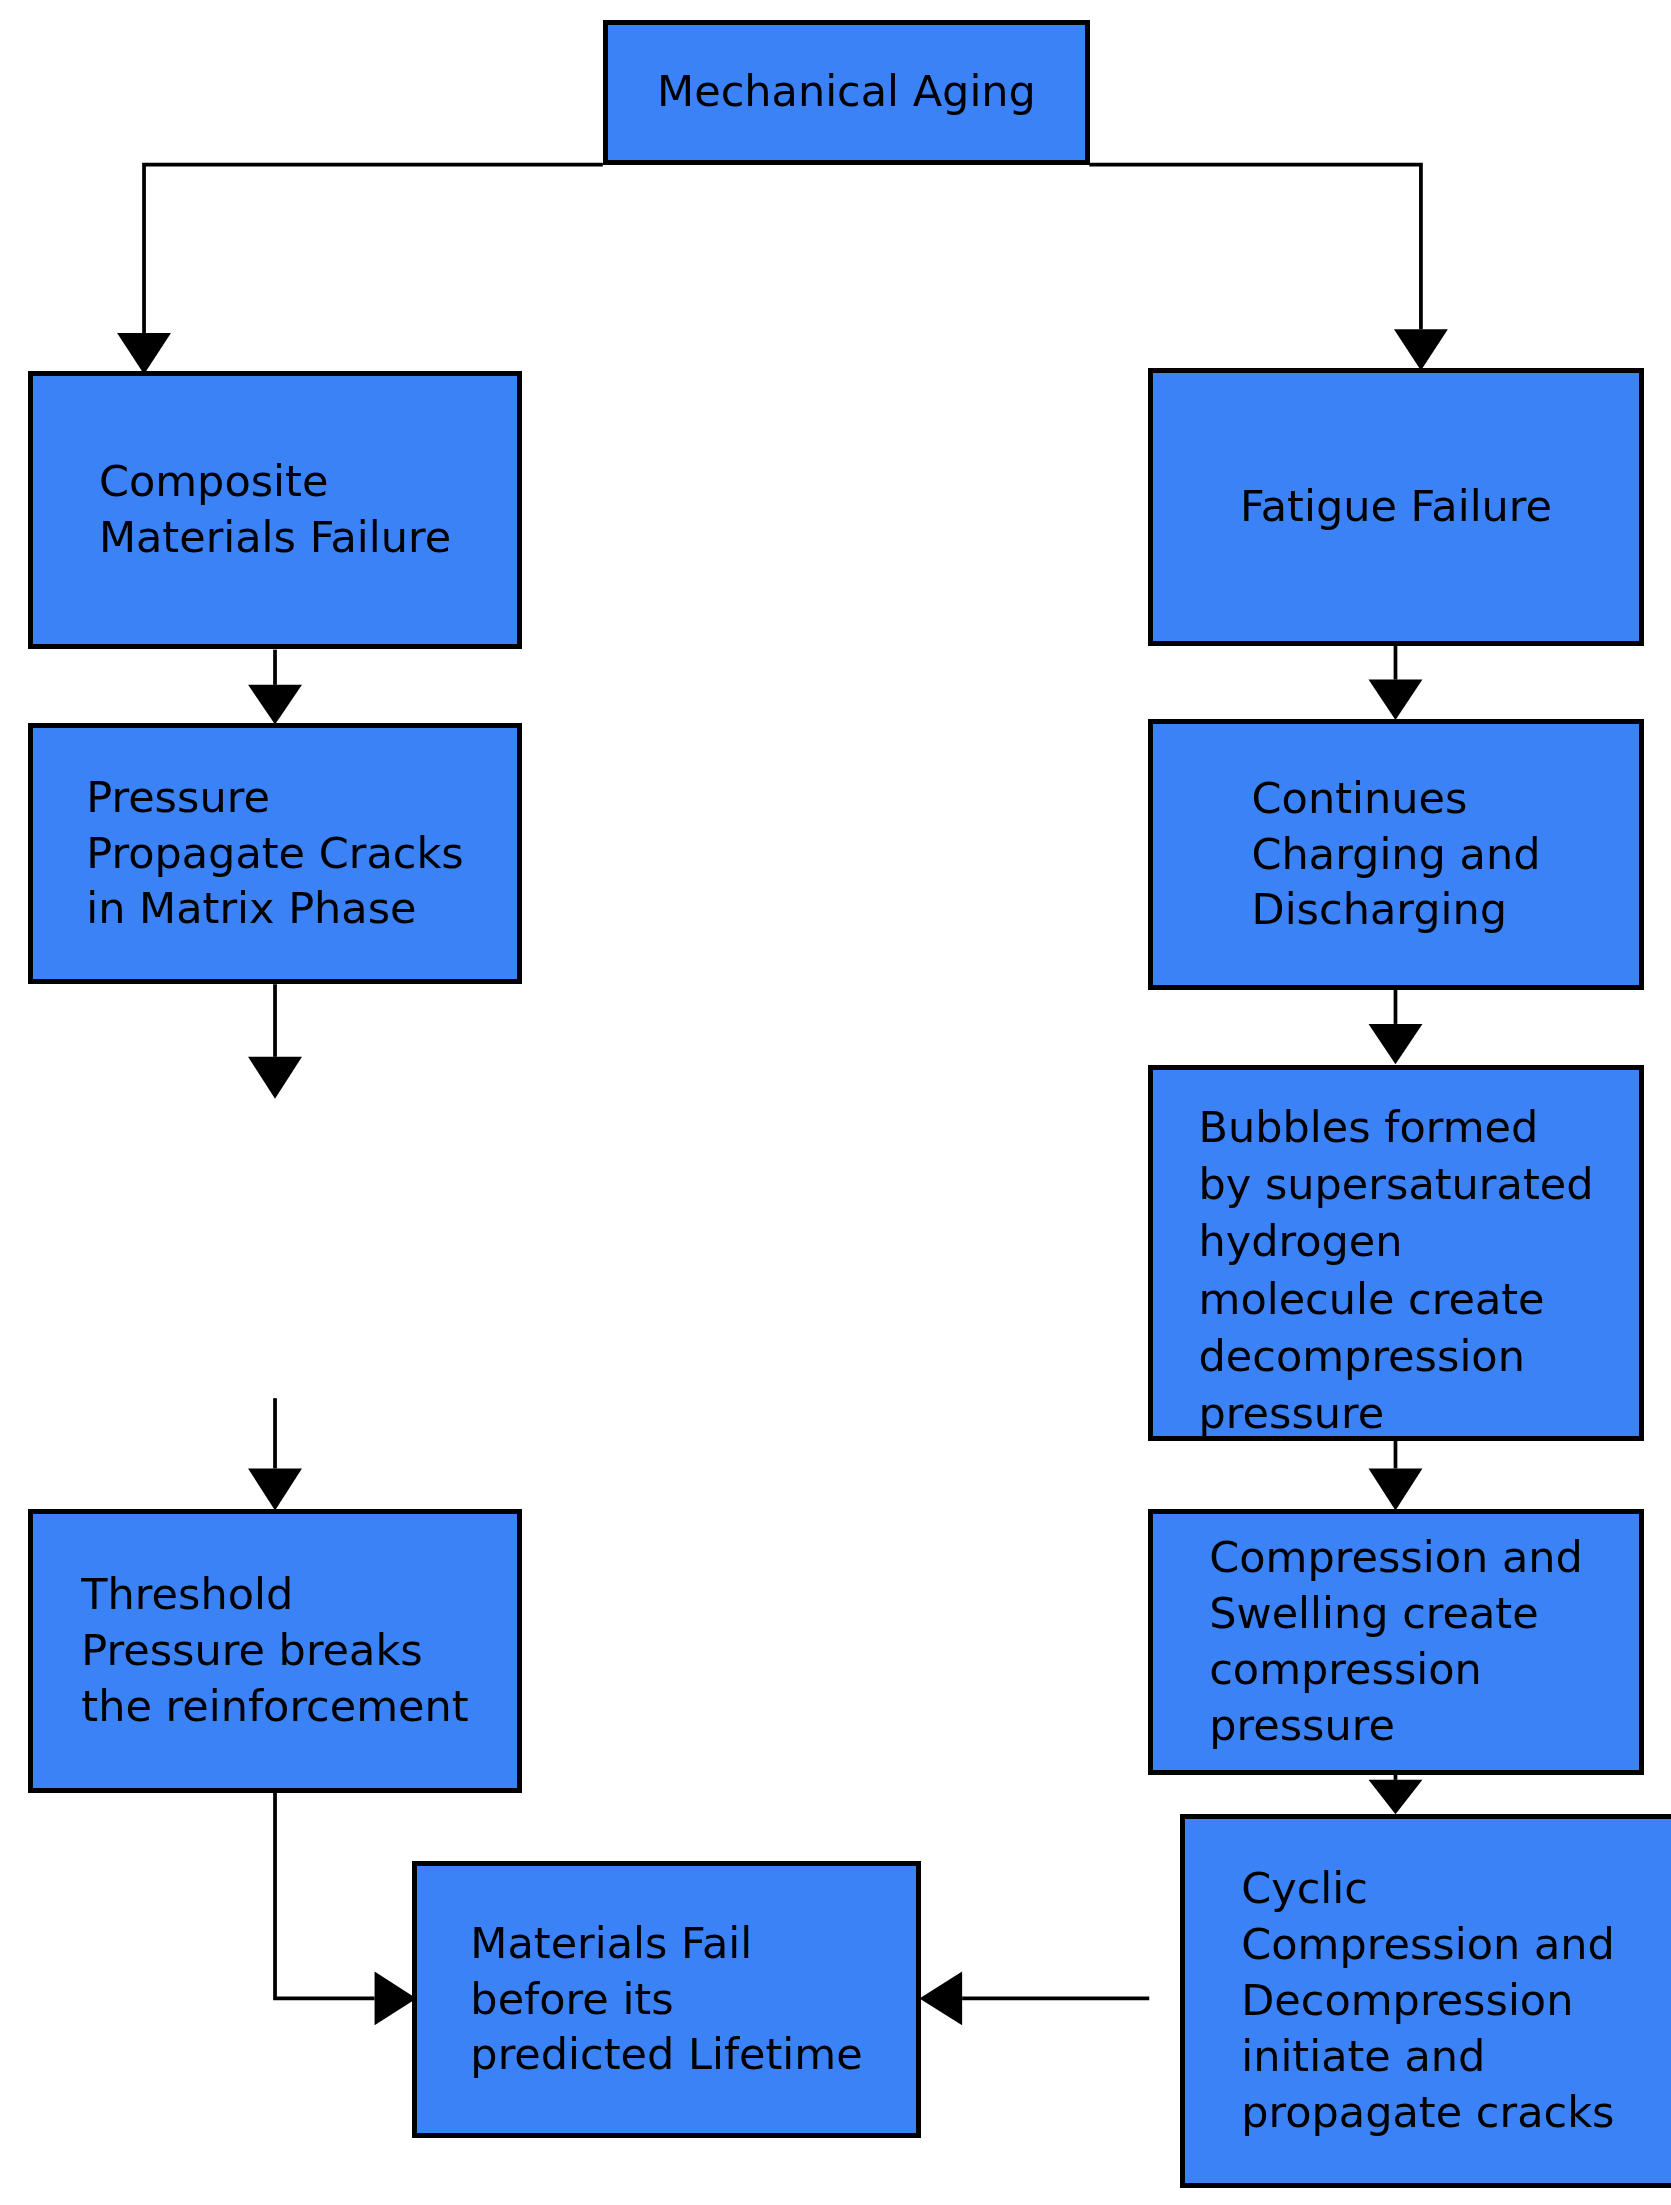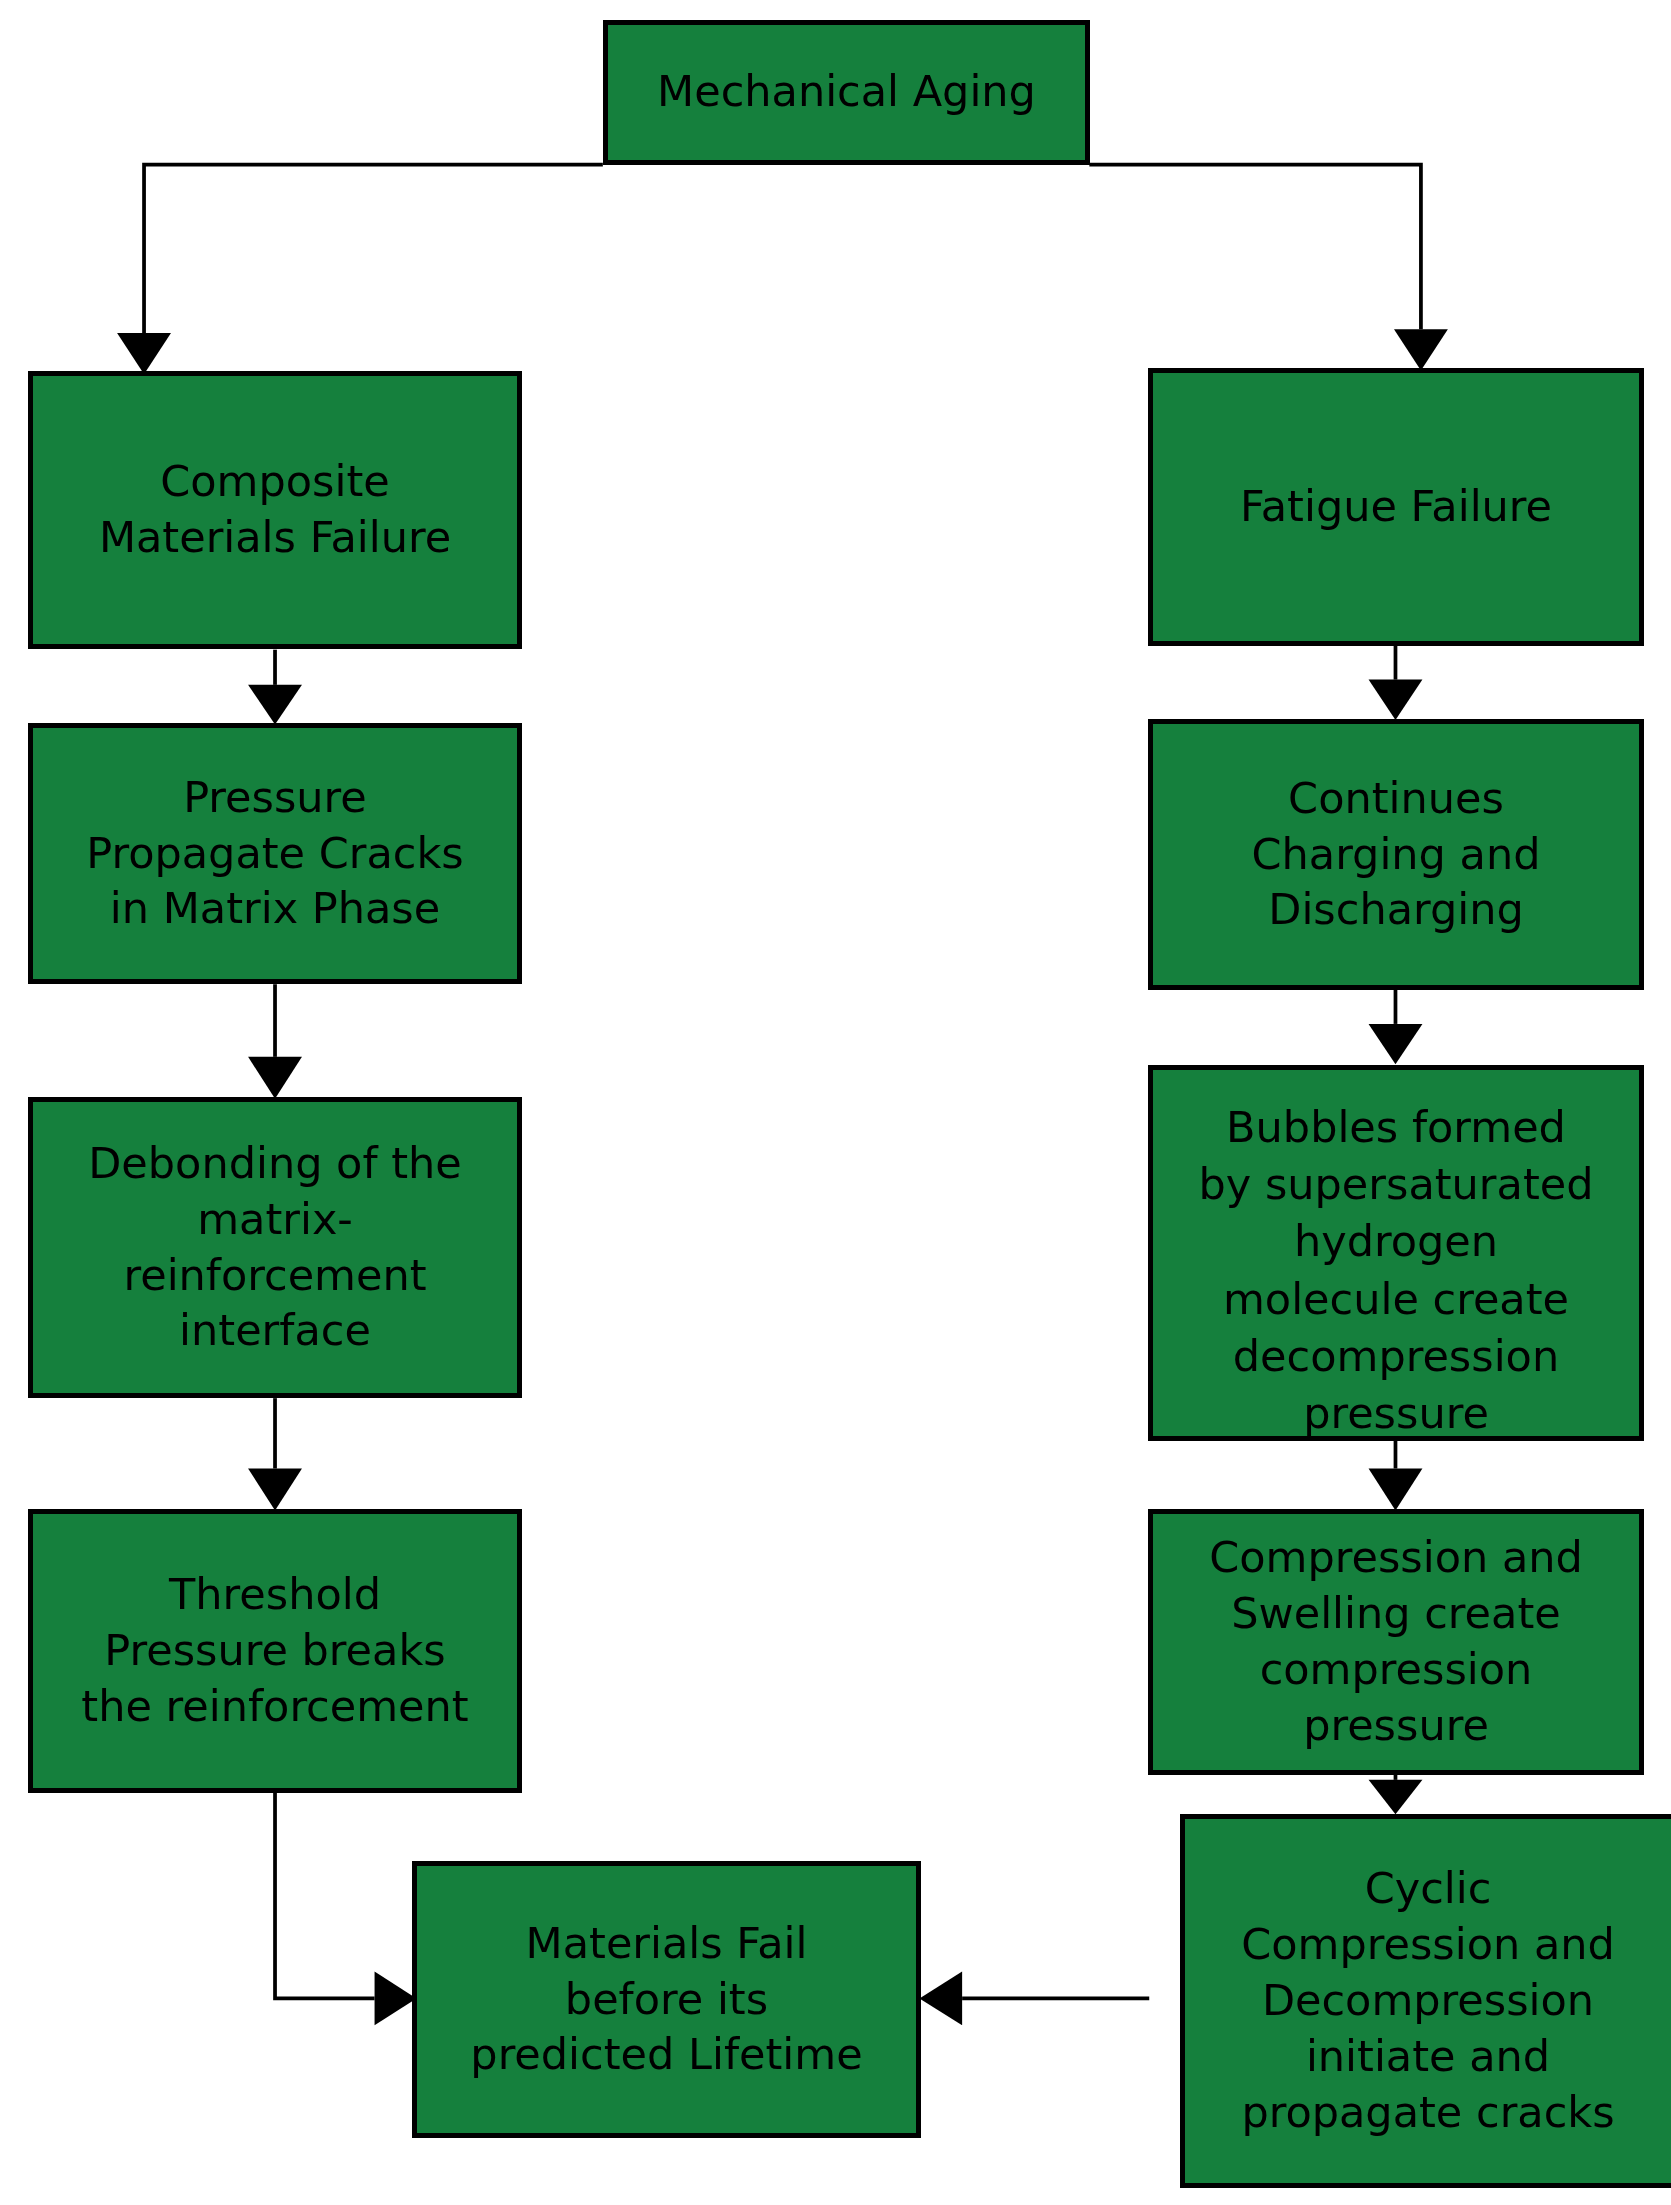--- a/index.html
+++ b/index.html
@@ -18,25 +18,25 @@
     position: absolute;
     top: 0;
     left: 0;
     width: 1672px;
     height: 2205px;
   }
   .node-box {
     position: absolute;
     box-sizing: border-box;
     border: 5.2px solid #000000;
-    background: #15803d;
+    background: #3b82f6;
     display: flex;
     align-items: center;
     justify-content: center;
-    text-align: center;
+    text-align: left;
   }
   .node-label {
     font-family: "DejaVu Sans", sans-serif;
     font-size: 43px;
     line-height: 1.30;
     color: #000000;
     white-space: pre-line;
     padding: 0 7.5px;
     font-weight: 400;
   }
@@ -121,26 +121,20 @@
     <span class="node-label">Composite
 Materials Failure</span>
   </div>
 
   <div class="node-box" style="left:28px; top:723px; width:494px; height:261px;">
     <span class="node-label">Pressure
 Propagate Cracks
 in Matrix Phase</span>
   </div>
 
-  <div class="node-box" style="left:28px; top:1097px; width:494px; height:301px;">
-    <span class="node-label">Debonding of the
-matrix-
-reinforcement
-interface</span>
-  </div>
 
   <div class="node-box" style="left:28px; top:1509px; width:494px; height:284px;">
     <span class="node-label">Threshold
 Pressure breaks
 the reinforcement</span>
   </div>
 
   <div class="node-box" style="left:1148px; top:368px; width:496px; height:278px;">
     <span class="node-label">Fatigue Failure</span>
   </div>

